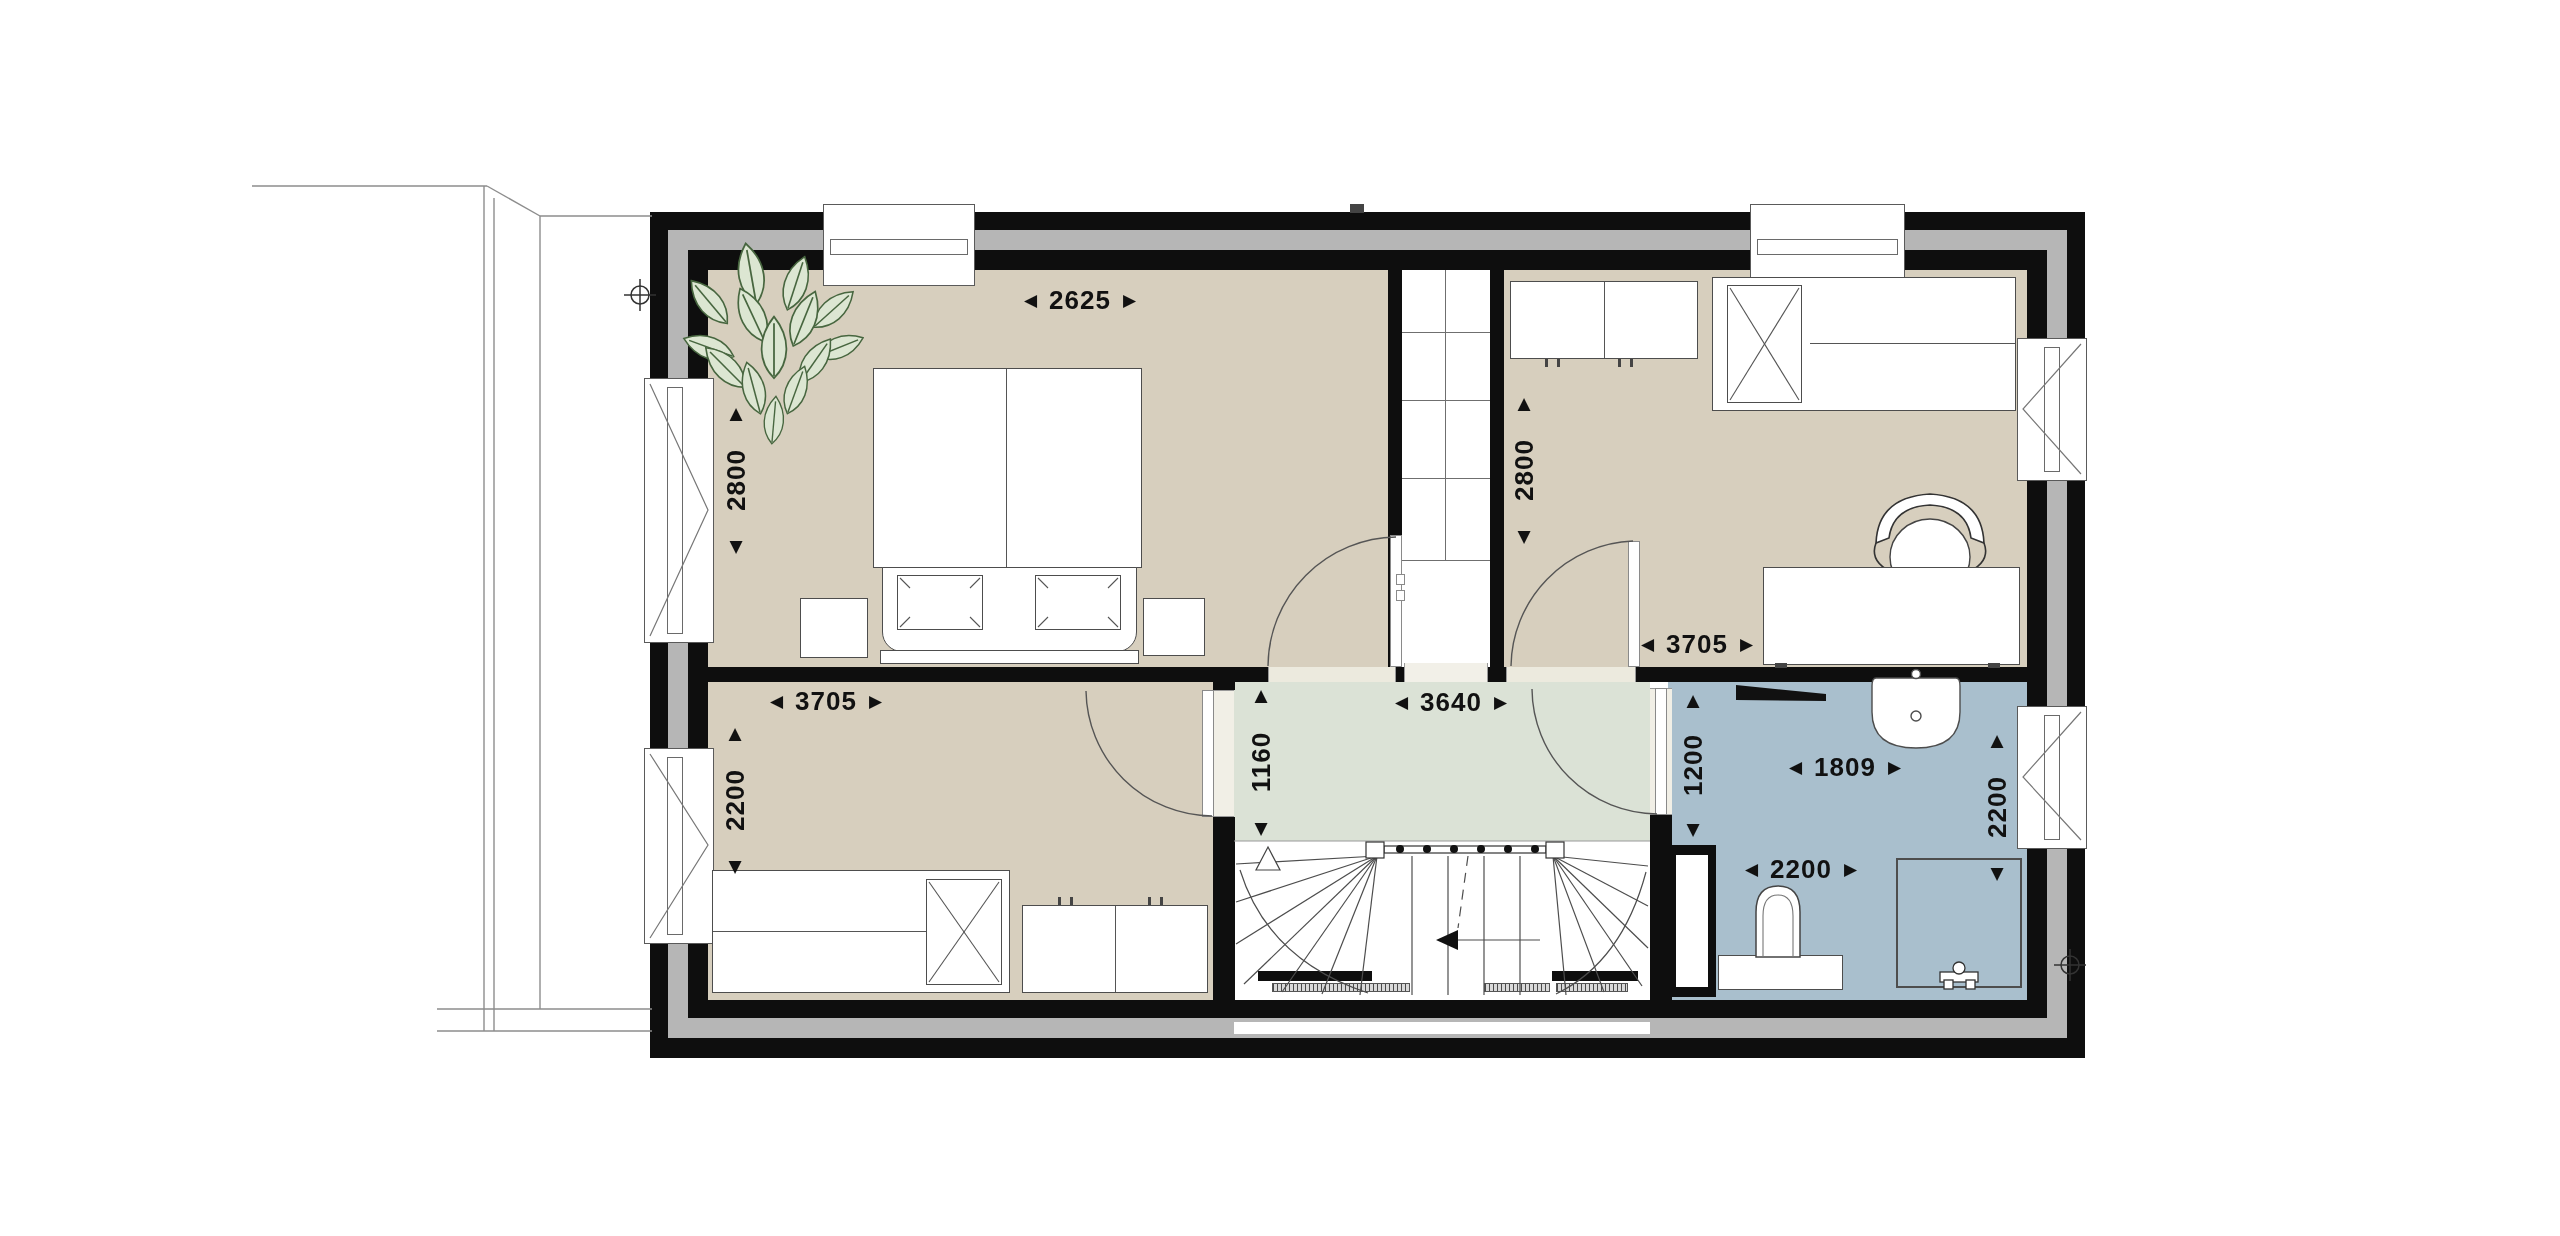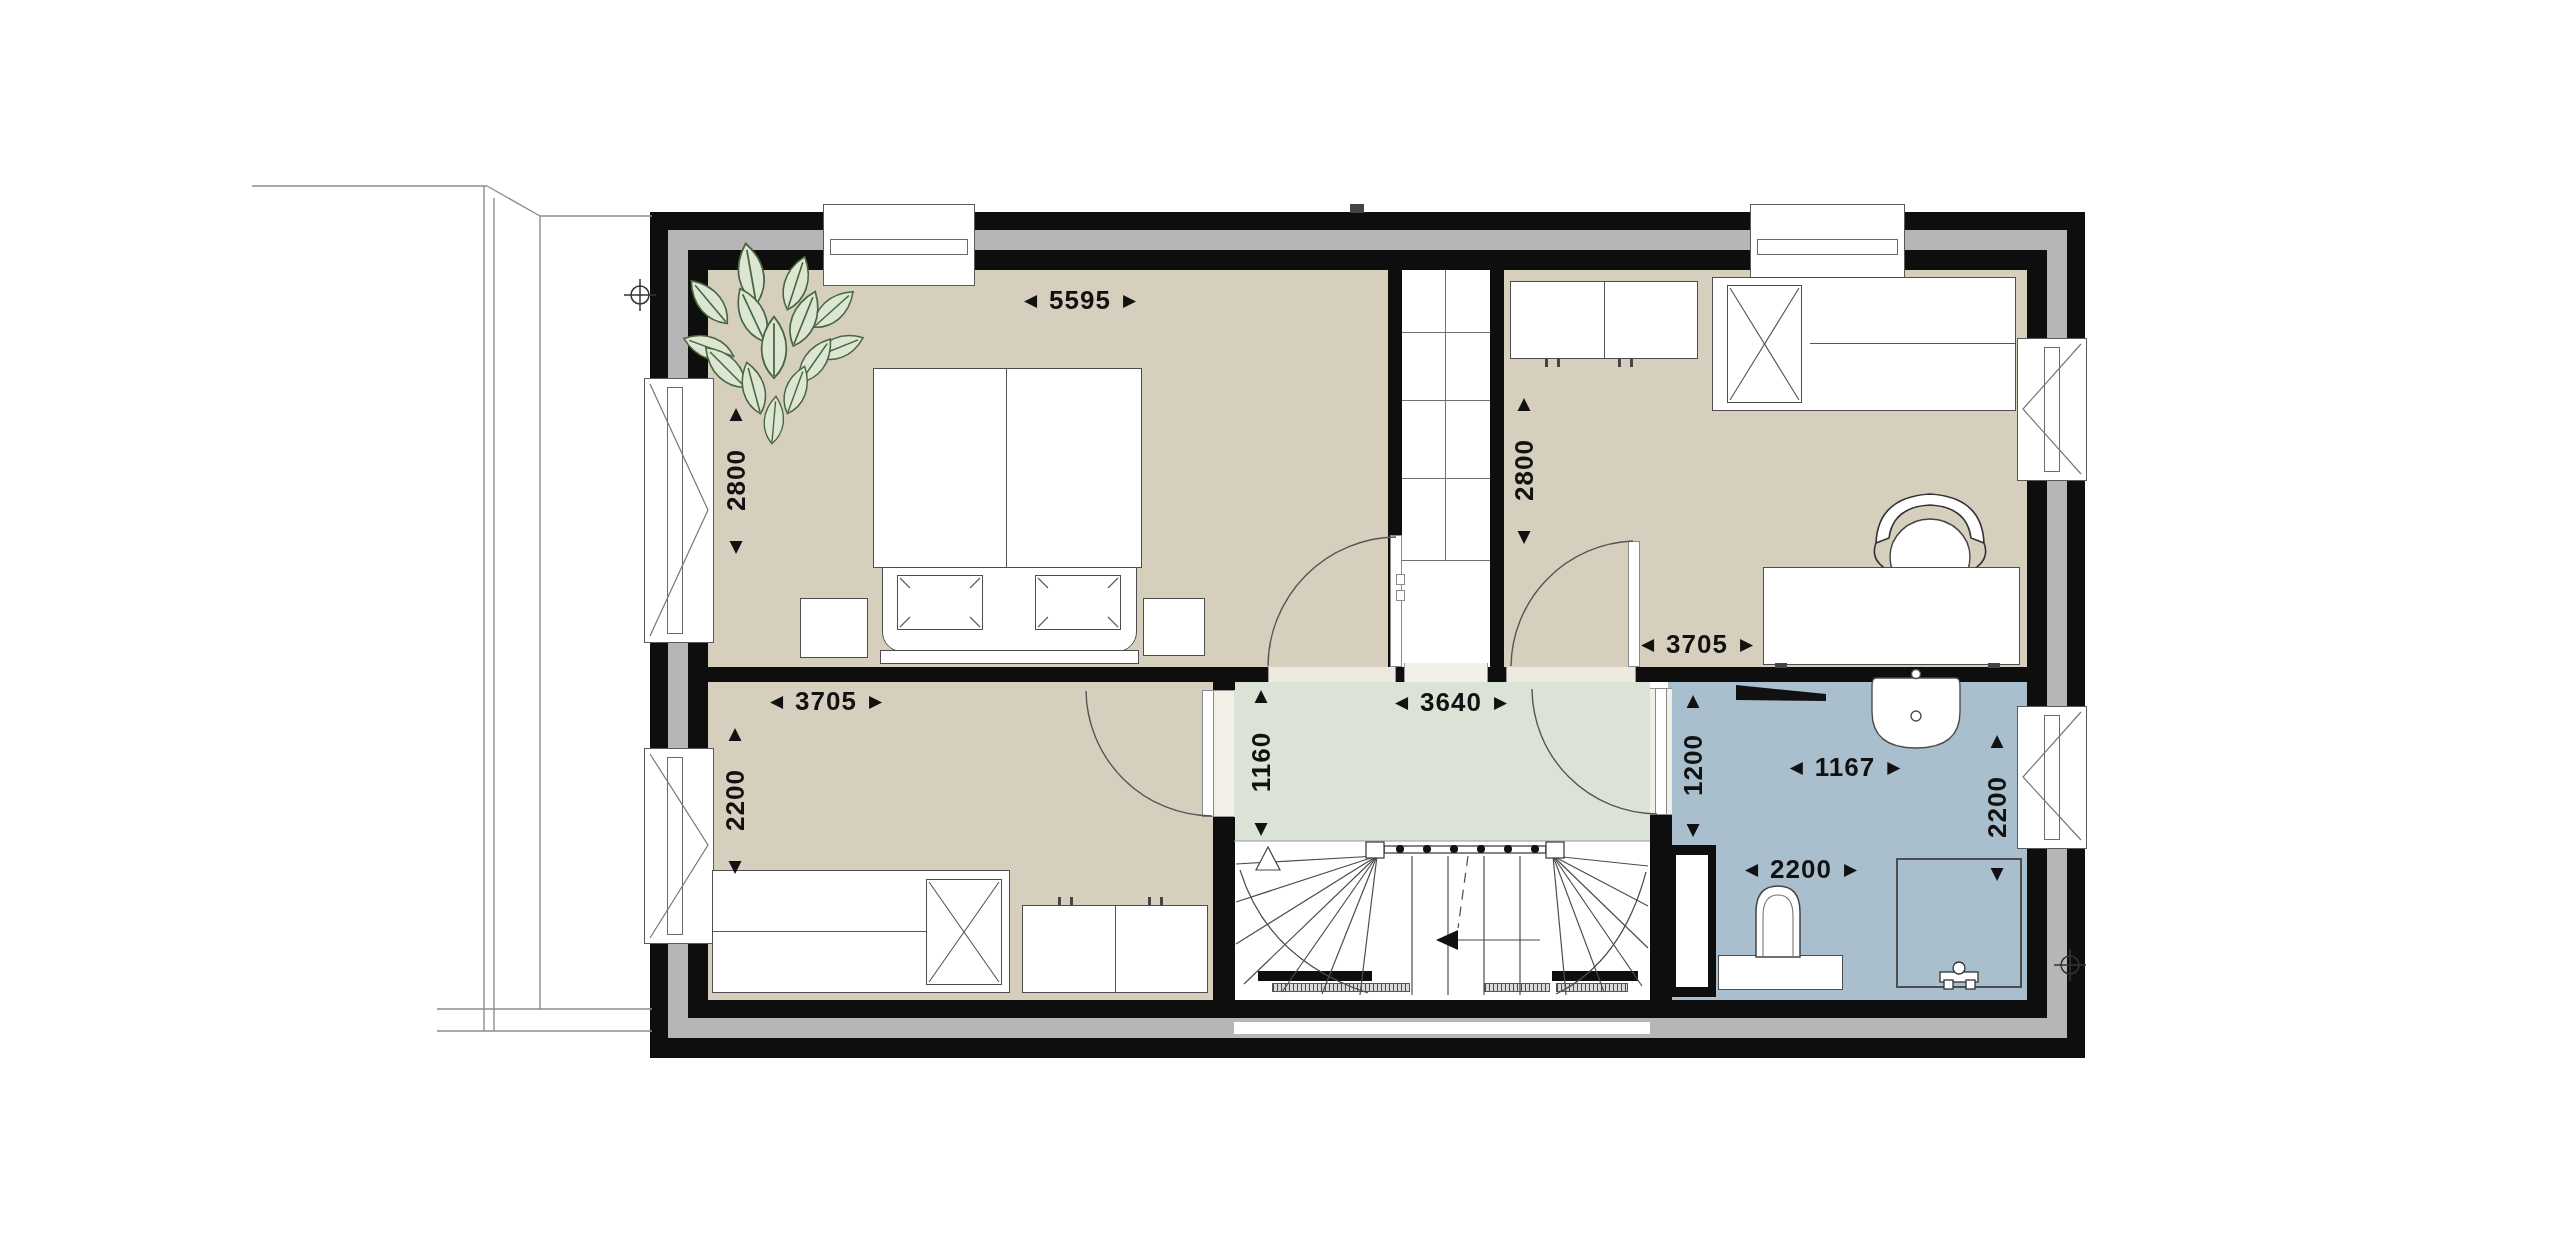--- a/index.html
+++ b/index.html
@@ -150,21 +150,21 @@
   <div class="abs" style="left:1896px;top:858px;width:126px;height:130px;border:2px solid #4d4d4d;box-sizing:border-box;"></div>
 
   <div class="wall" style="left:1258px;top:971px;width:114px;height:10px;"></div>
   <div class="wall" style="left:1552px;top:971px;width:86px;height:10px;"></div>
   <div class="hatch" style="left:1272px;top:983px;width:138px;height:9px;"></div>
   <div class="hatch" style="left:1484px;top:983px;width:66px;height:9px;"></div>
   <div class="hatch" style="left:1556px;top:983px;width:72px;height:9px;"></div>
 
   <div class="dim dim-h" style="left:995px;top:285px;width:170px;">
     <span class="ar">◀</span>
-    <span class="dv">5595</span>
+    <span class="dv">2625</span>
     <span class="ar">▶</span>
   </div>
   <div class="dim dim-v" style="left:721px;top:405px;height:150px;">
     <span class="ar">▲</span>
     <span class="dv vert">2800</span>
     <span class="ar">▼</span>
   </div>
   <div class="dim dim-v" style="left:1509px;top:395px;height:150px;">
     <span class="ar">▲</span>
     <span class="dv vert">2800</span>
@@ -195,21 +195,21 @@
     <span class="dv vert">1160</span>
     <span class="ar">▼</span>
   </div>
   <div class="dim dim-v" style="left:1678px;top:692px;height:146px;">
     <span class="ar">▲</span>
     <span class="dv vert">1200</span>
     <span class="ar">▼</span>
   </div>
   <div class="dim dim-h" style="left:1760px;top:752px;width:170px;">
     <span class="ar">◀</span>
-    <span class="dv">1167</span>
+    <span class="dv">1809</span>
     <span class="ar">▶</span>
   </div>
   <div class="dim dim-v" style="left:1982px;top:732px;height:150px;">
     <span class="ar">▲</span>
     <span class="dv vert">2200</span>
     <span class="ar">▼</span>
   </div>
   <div class="dim dim-h" style="left:1716px;top:854px;width:170px;">
     <span class="ar">◀</span>
     <span class="dv">2200</span>

